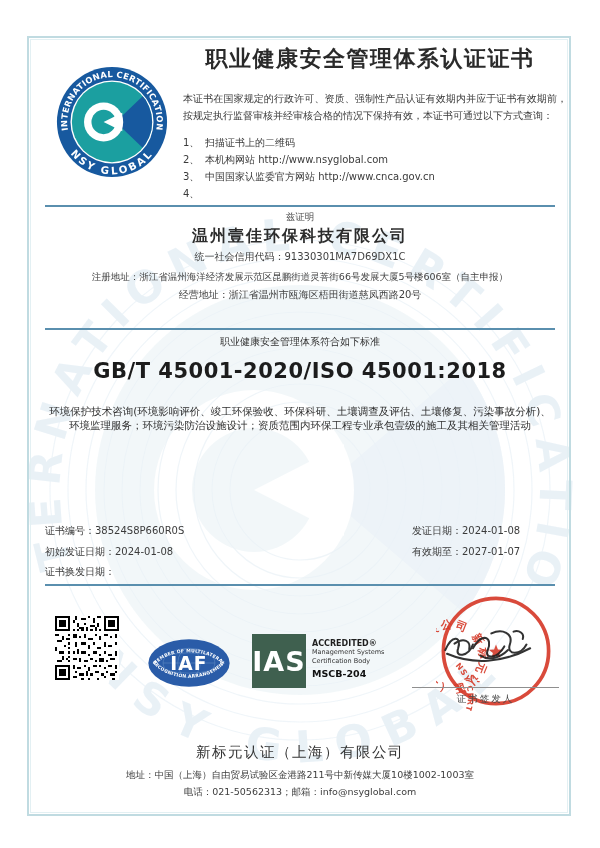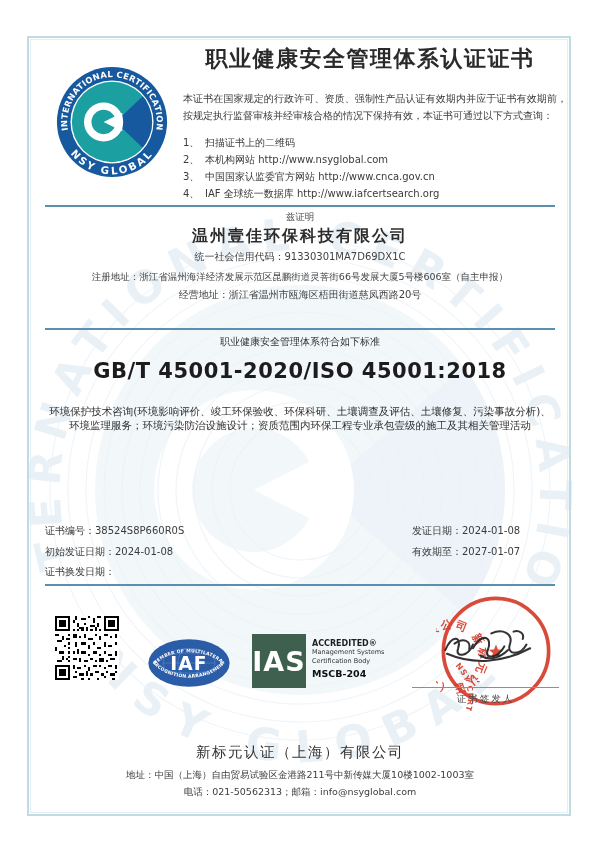--- a/index.html
+++ b/index.html
@@ -128,21 +128,20 @@
     <div class="qitem">
       <span class="num">2、</span>
       <span>本机构网站 http://www.nsyglobal.com</span>
     </div>
     <div class="qitem">
       <span class="num">3、</span>
       <span>中国国家认监委官方网站 http://www.cnca.gov.cn</span>
     </div>
     <div class="qitem">
       <span class="num">4、</span>
-      <span>IAF 全球统一数据库 http://www.iafcertsearch.org</span>
     </div>
   </div>
 
   <div class="rule rule1"></div>
 
   <div class="center-block company">温州壹佳环保科技有限公司</div>
   <div class="center-block certify-label">兹证明</div>
   <div class="center-block credit">统一社会信用代码：91330301MA7D69DX1C</div>
   <div class="center-block addr1">注册地址：浙江省温州海洋经济发展示范区昆鹏街道灵菩街66号发展大厦5号楼606室（自主申报）</div>
   <div class="center-block addr2">经营地址：浙江省温州市瓯海区梧田街道慈凤西路20号</div>

